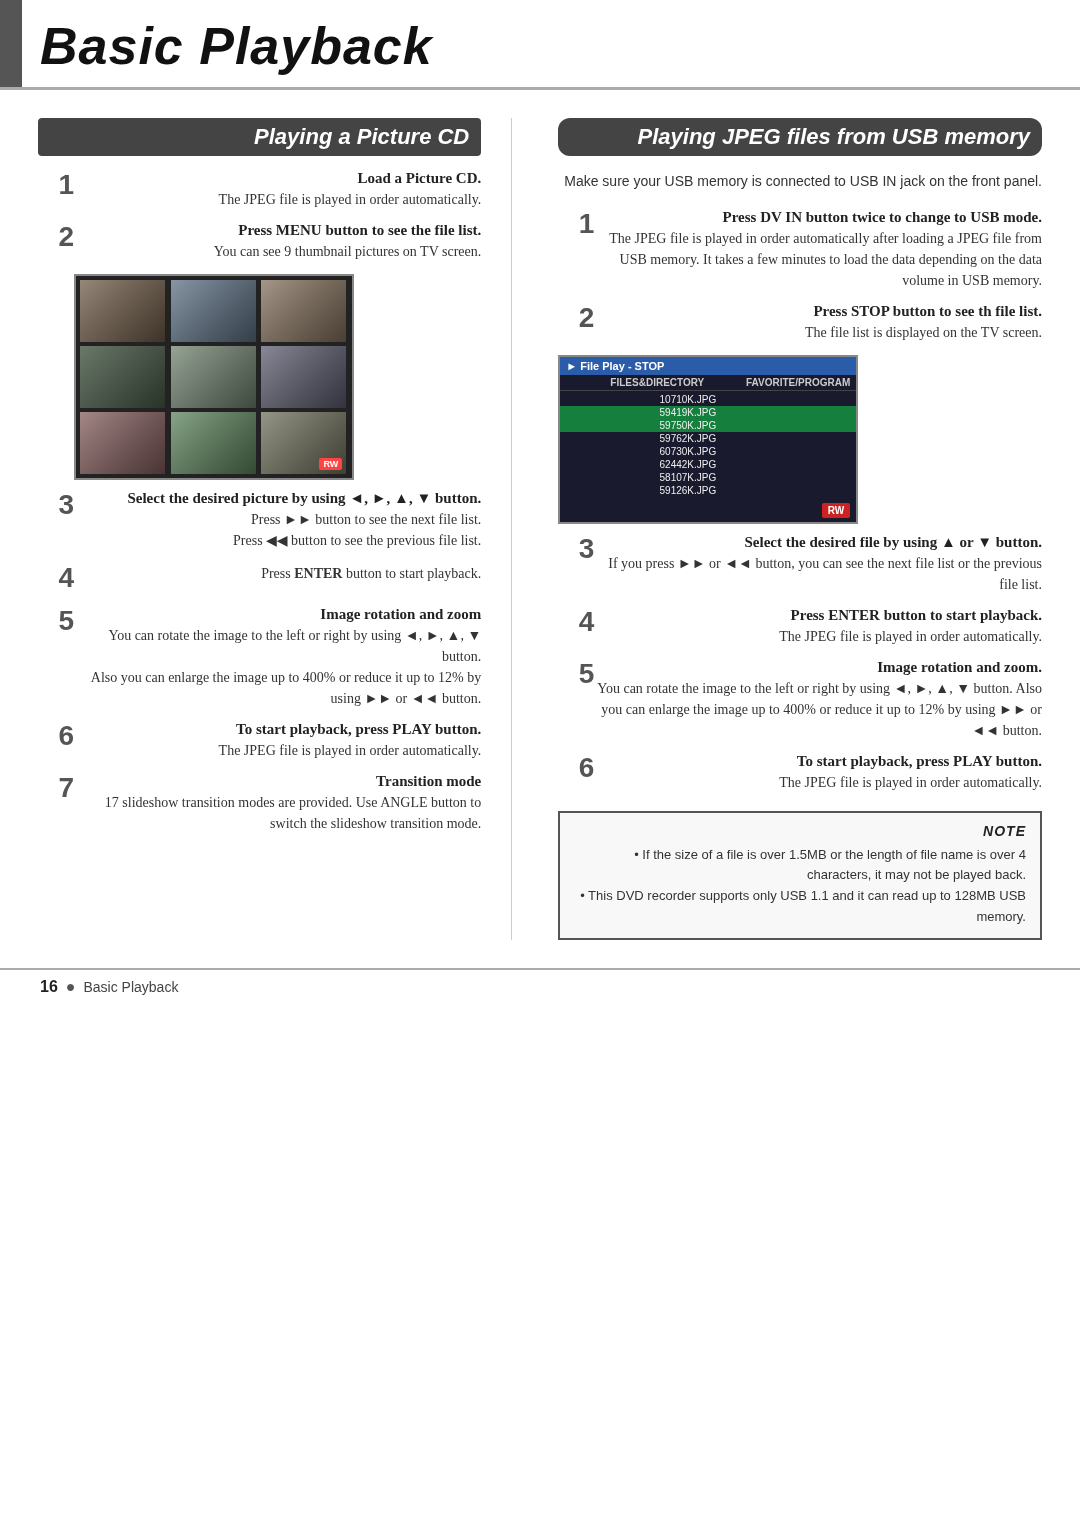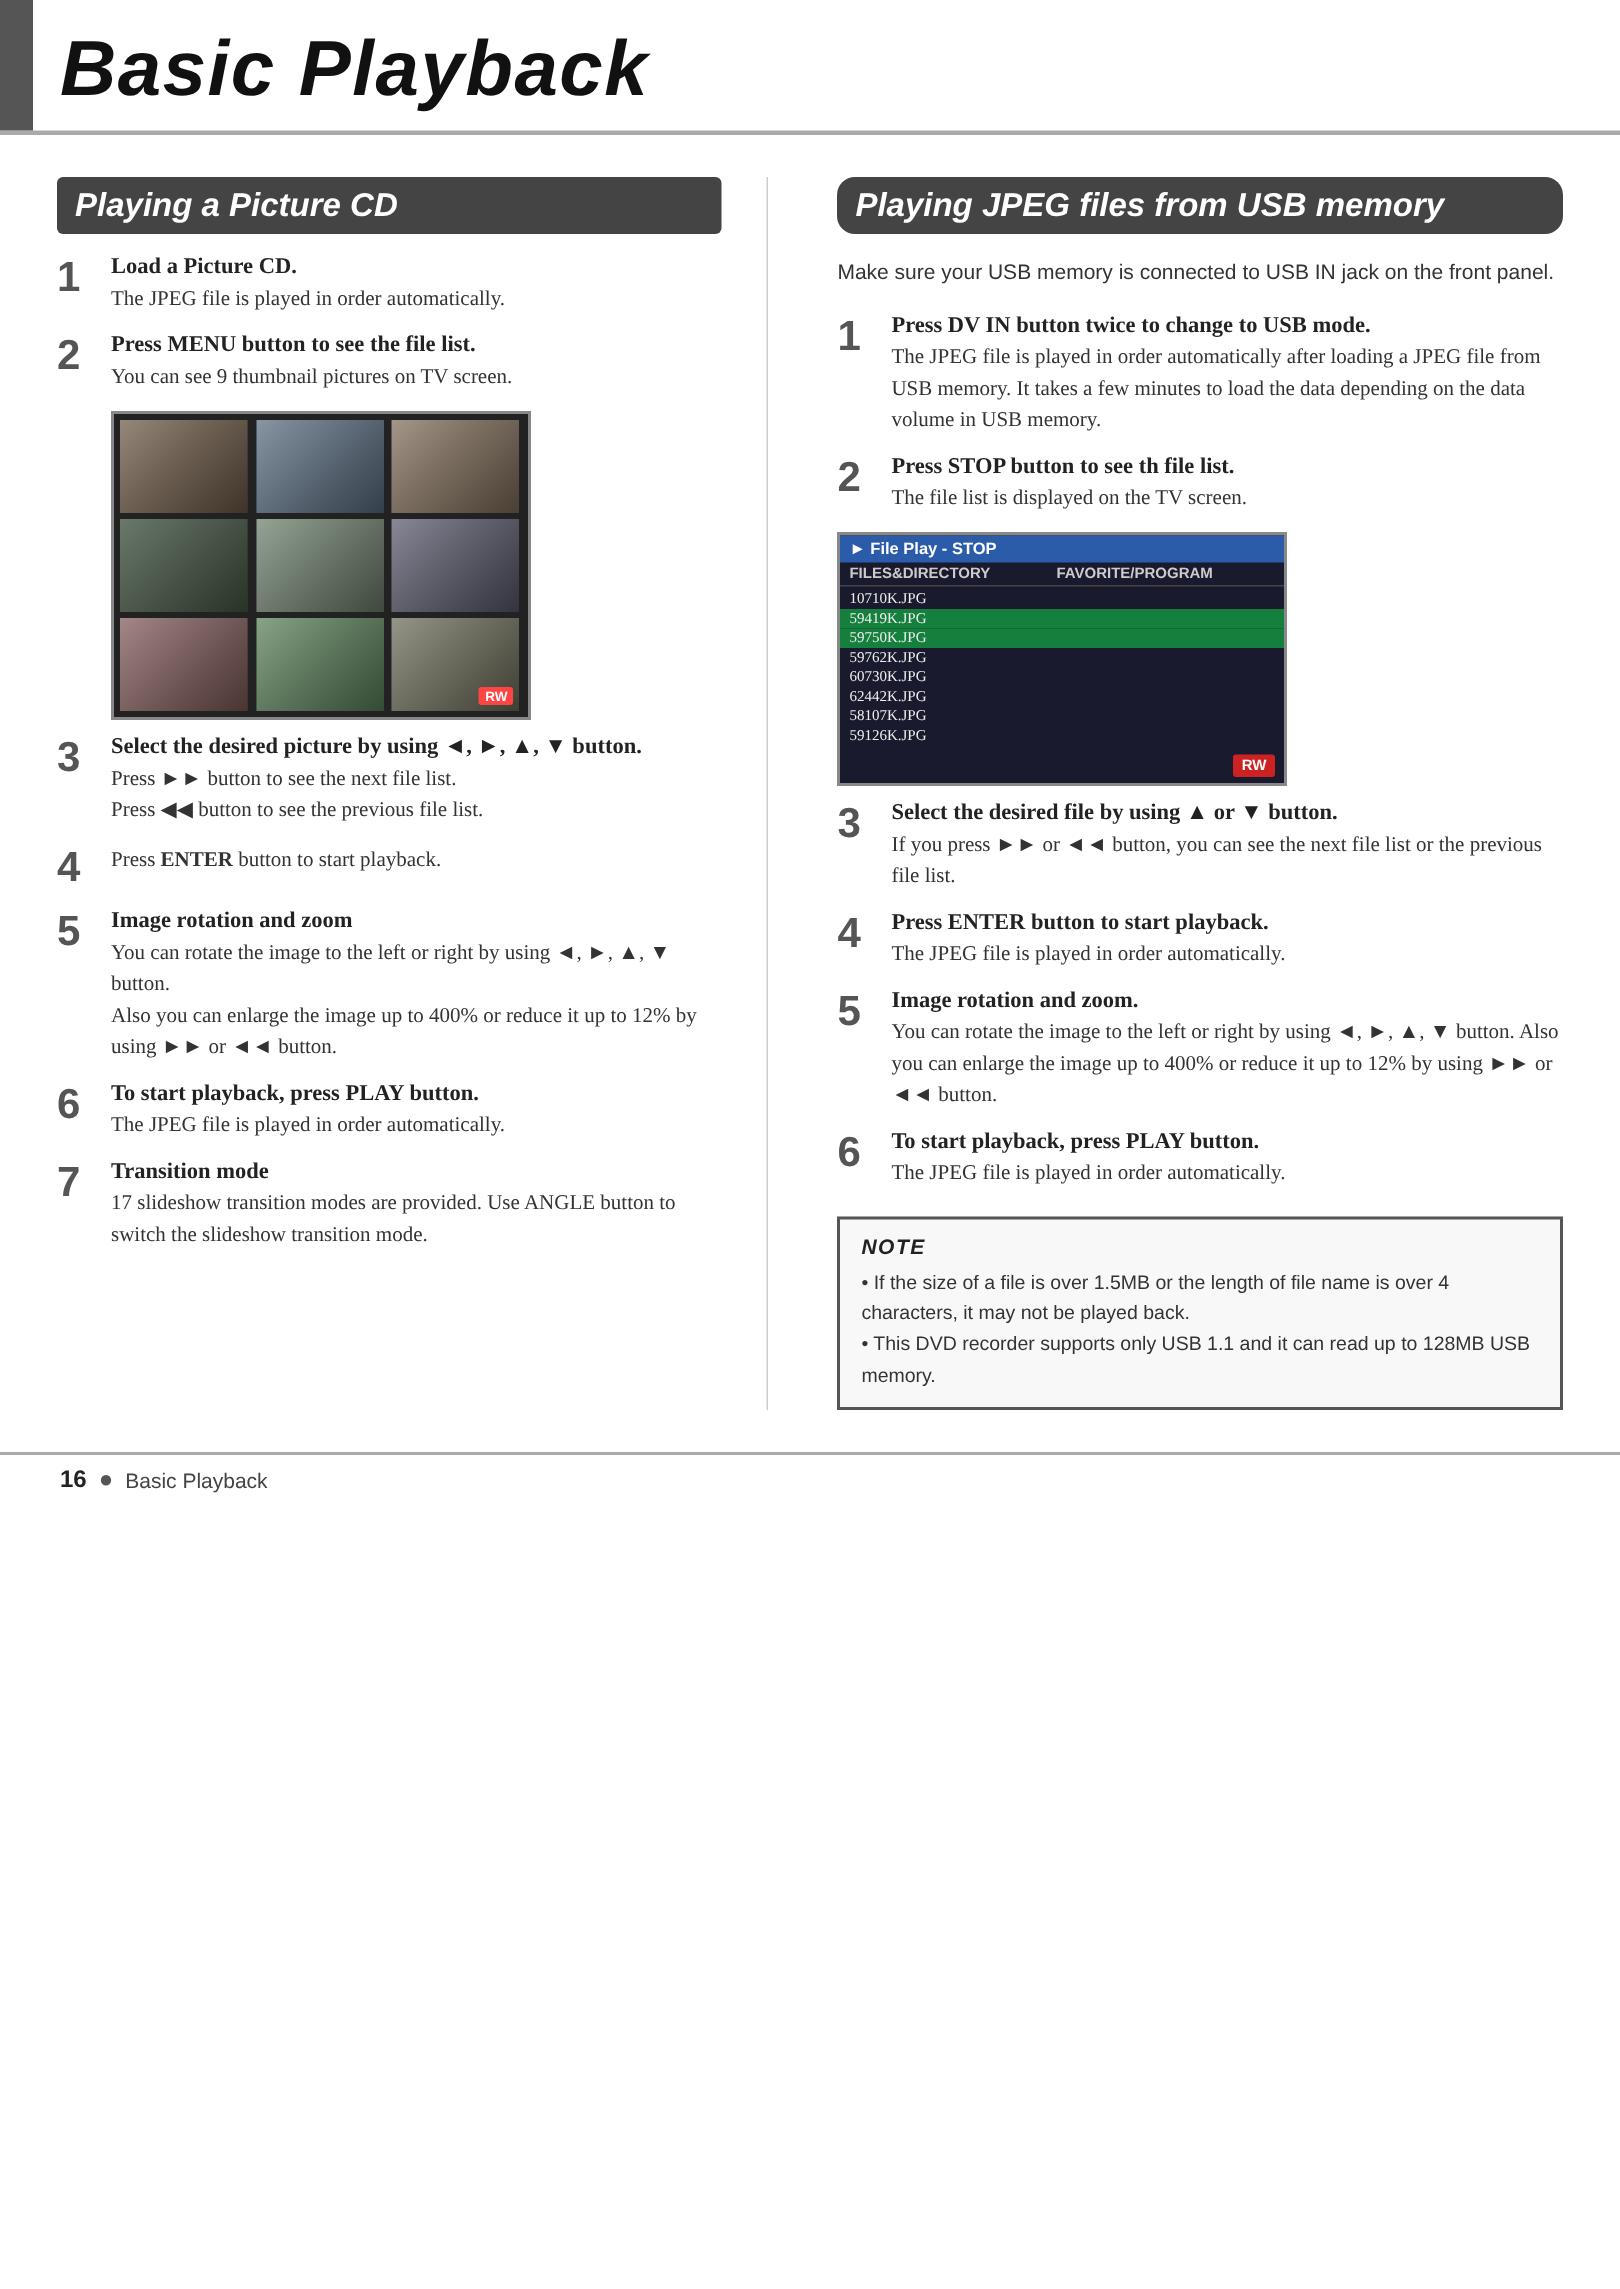--- a/index.html
+++ b/index.html
@@ -36,20 +36,21 @@
       width: 22px;
       height: 100%;
       background: #555;
     }
 
     
     .main-content {
       display: flex;
       gap: 16px;
       padding: 28px 38px 28px 38px;
+      text-align: right;
     }
 
     .left-col {
       width: 480px;
       padding-right: 30px;
       border-right: 1px solid #ccc;
     }
 
     .right-col {
       width: 520px;
@@ -160,21 +161,20 @@
     .file-list-col-left { width: 138px; }
     .file-list-col-right { flex: 1; }
     .file-list-rows {
       padding: 2px 0;
     }
     .file-list-row {
       display: flex;
       padding: 1px 6px;
       font-size: 10px;
       color: #eee;
-      font-family: Liberation Serif, serif;
     }
     .file-list-row.selected {
       background: #15803d;
     }
     .file-list-row-name { width: 150px; }
     .file-list-footer {
       display: flex;
       justify-content: flex-end;
       padding: 4px 6px;
     }

